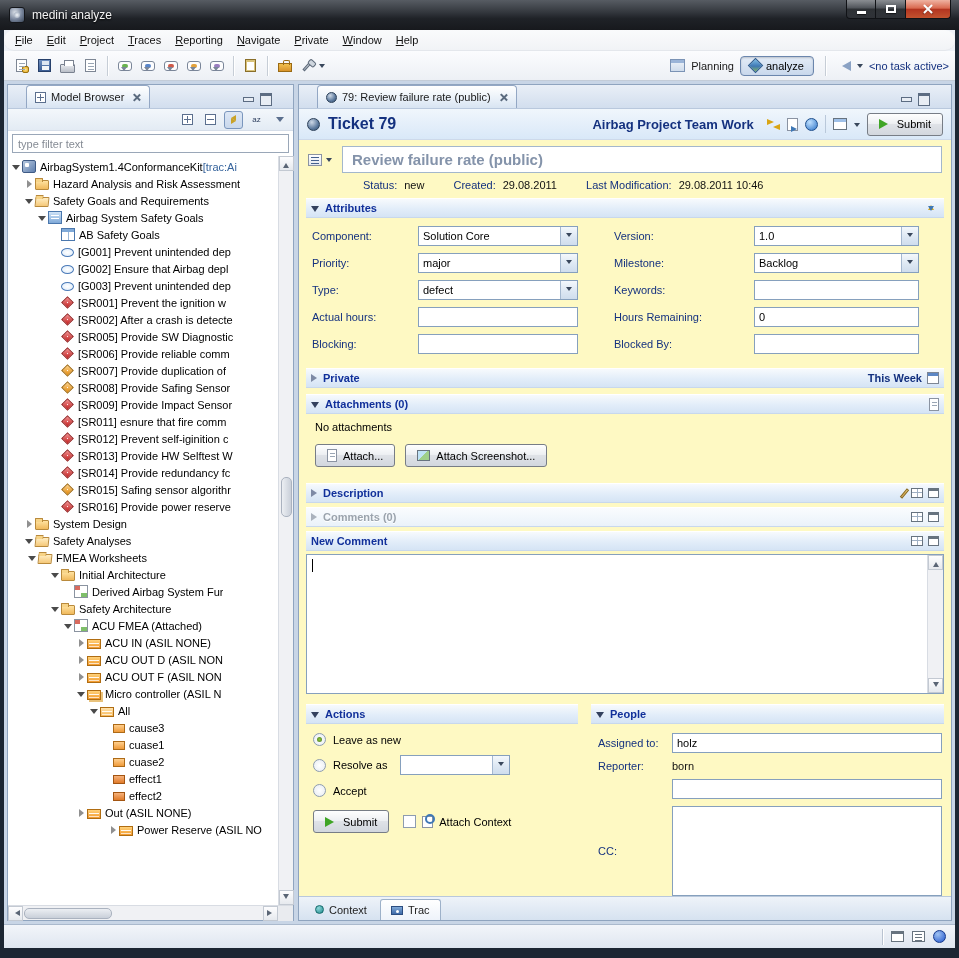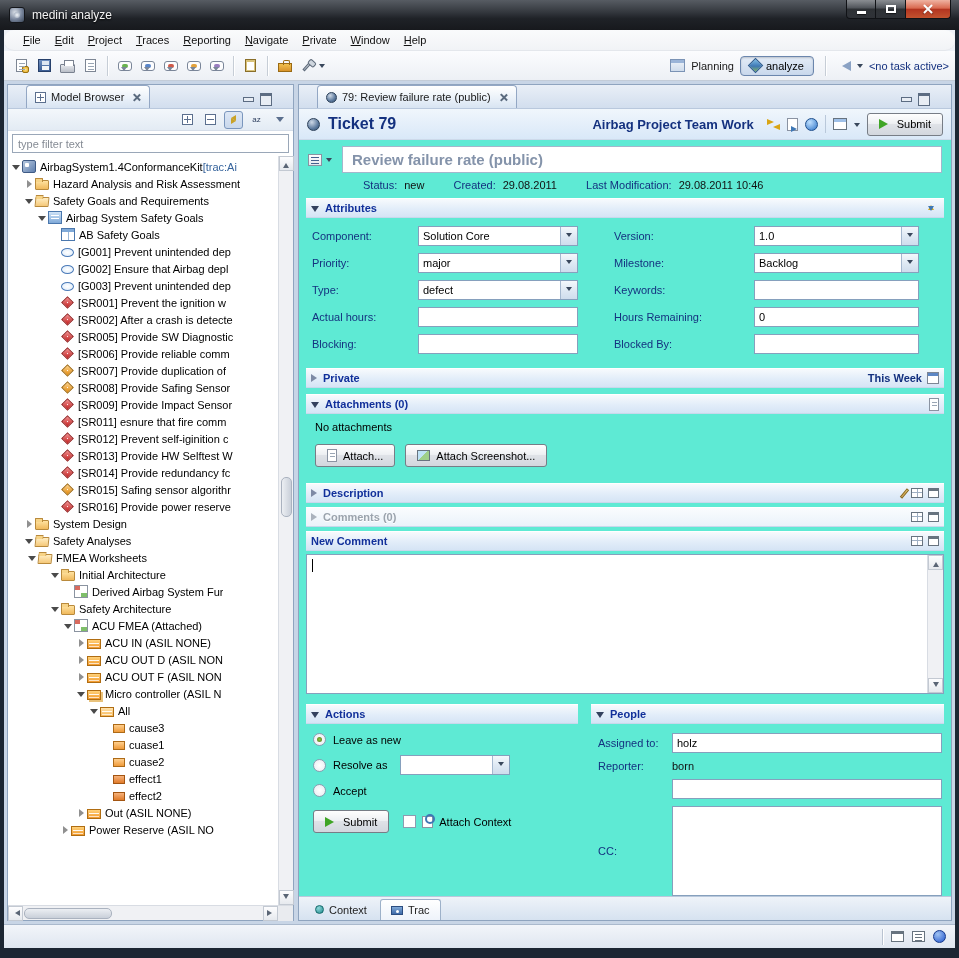--- a/index.html
+++ b/index.html
@@ -21,21 +21,21 @@
 .gm-max{width:10px;height:8px;border:2px solid #fff;box-shadow:0 1px 1px rgba(0,0,0,.5);}
 .gm-close{position:relative;width:12px;height:12px;}
 .gm-close::before,.gm-close::after{content:'';position:absolute;left:5px;top:0;width:2px;height:12px;background:#fff;border-radius:1px;box-shadow:0 1px 1px rgba(0,0,0,.4);}
 .gm-close::before{transform:rotate(45deg);}
 .gm-close::after{transform:rotate(-45deg);}
 
 
 .chrome{position:absolute;left:4px;right:4px;top:30px;bottom:10px;background:#edf1f7;display:flex;flex-direction:column;}
 
 
-.menubar{height:21px;background:linear-gradient(#fafbfc,#f1f3f6);display:flex;align-items:center;padding-left:12px;border-bottom:1px solid #e4e7ec;border-radius:10px;}
+.menubar{height:21px;background:linear-gradient(#fafbfc,#f1f3f6);display:flex;align-items:center;padding-left:4px;border-bottom:1px solid #e4e7ec;border-radius:10px;}
 .menu-item{display:inline-block;padding:2px 7px;color:#101010;}
 .menu-item::first-letter{text-decoration:underline;}
 
 
 .toolbar{height:30px;background:linear-gradient(#fbfcfe,#edf0f5);border-bottom:1px solid #c3ccd8;display:flex;align-items:center;padding:0 6px;}
 .tb-sep{width:1px;height:20px;background:#c6cdd6;margin:0 5px;box-shadow:1px 0 0 #fff;}
 .tbi{width:23px;height:23px;display:flex;align-items:center;justify-content:center;border-radius:3px;position:relative;}
 .icw{position:relative;display:inline-block;}
 .shape-page{width:11px;height:13px;background:#fff;border:1px solid #7d8694;position:relative;}
 .shape-page::after{content:'';position:absolute;left:2px;top:3px;width:6px;height:1px;background:#9aa6b5;box-shadow:0 3px 0 #9aa6b5,0 6px 0 #9aa6b5;}
@@ -142,21 +142,21 @@
 .tri-left{width:0;height:0;border:3px solid transparent;border-right:5px solid #5a6575;}
 .tri-right{width:0;height:0;border:3px solid transparent;border-left:5px solid #5a6575;}
 .vs-space-a{flex:0.45;} .vs-space-b{flex:0.55;}
 .vs-thumb{width:11px;height:40px;flex:none;border-radius:5px;background:linear-gradient(90deg,#eceff3,#c9cfd9);border:1px solid #aab2bf;}
 .hscroll{height:15px;flex:none;background:#f0f1f4;border-top:1px solid #d8dce3;display:flex;align-items:center;}
 .hs-thumb{width:88px;height:11px;margin-left:1px;border-radius:5px;background:linear-gradient(#eceff3,#c9cfd9);border:1px solid #aab2bf;}
 .hs-space{flex:1;}
 .corner{width:15px;height:15px;background:#e9ebef;}
 
 
-.editor-body{flex:1;background:#5eead4;display:flex;flex-direction:column;min-height:0;overflow:hidden;}
+.editor-body{flex:1;background:#fef9c3;display:flex;flex-direction:column;min-height:0;overflow:hidden;}
 .banner{height:31px;flex:none;display:flex;align-items:center;gap:6px;padding:0 8px;background:linear-gradient(#f0f6fc,#d9e8f8);border-bottom:1px solid #cdd9ea;}
 .ticket-bullet{width:13px;height:13px;border-radius:50%;background:radial-gradient(circle at 35% 30%,#cdd8e6,#5d7a9e 60%,#31506f);border:1px solid #2c4059;}
 .ticket-no{font-size:16px;font-weight:bold;color:#14317f;margin-left:2px;}
 .banner-right{margin-left:auto;display:flex;align-items:center;gap:7px;}
 .project-name{font-size:13px;font-weight:bold;color:#14317f;margin-right:6px;}
 .sync{width:13px;height:13px;position:relative;}
 .sync::before{content:'';position:absolute;top:1px;left:0;border:3px solid transparent;border-left:7px solid #d9a514;}
 .sync::after{content:'';position:absolute;bottom:1px;right:0;border:3px solid transparent;border-right:7px solid #d9a514;}
 .opent{width:11px;height:13px;background:#fff;border:1px solid #8a93a2;position:relative;}
 .opent::after{content:'';position:absolute;right:-3px;bottom:-2px;border:3px solid transparent;border-left:6px solid #3f78b5;}
@@ -575,21 +575,21 @@
               <div class="tree-row" style="padding-left: 94px;">
                 <span class="ttw none"></span>
                 <span class="ti ti-effect"></span>
                 <span class="tlabel">effect2</span>
               </div>
               <div class="tree-row" style="padding-left: 68px;">
                 <span class="ttw closed"></span>
                 <span class="ti ti-element"></span>
                 <span class="tlabel">Out (ASIL NONE)</span>
               </div>
-              <div class="tree-row" style="padding-left: 52px;">
+              <div class="tree-row" style="padding-left: 100px;">
                 <span class="ttw closed"></span>
                 <span class="ti ti-element"></span>
                 <span class="tlabel">Power Reserve (ASIL NO</span>
               </div>
             </div>
           <div class="vscroll">
             <div class="vs-btn">
                 <span class="tri-up"></span>
               </div>
             <div class="vs-space-a"></div>

